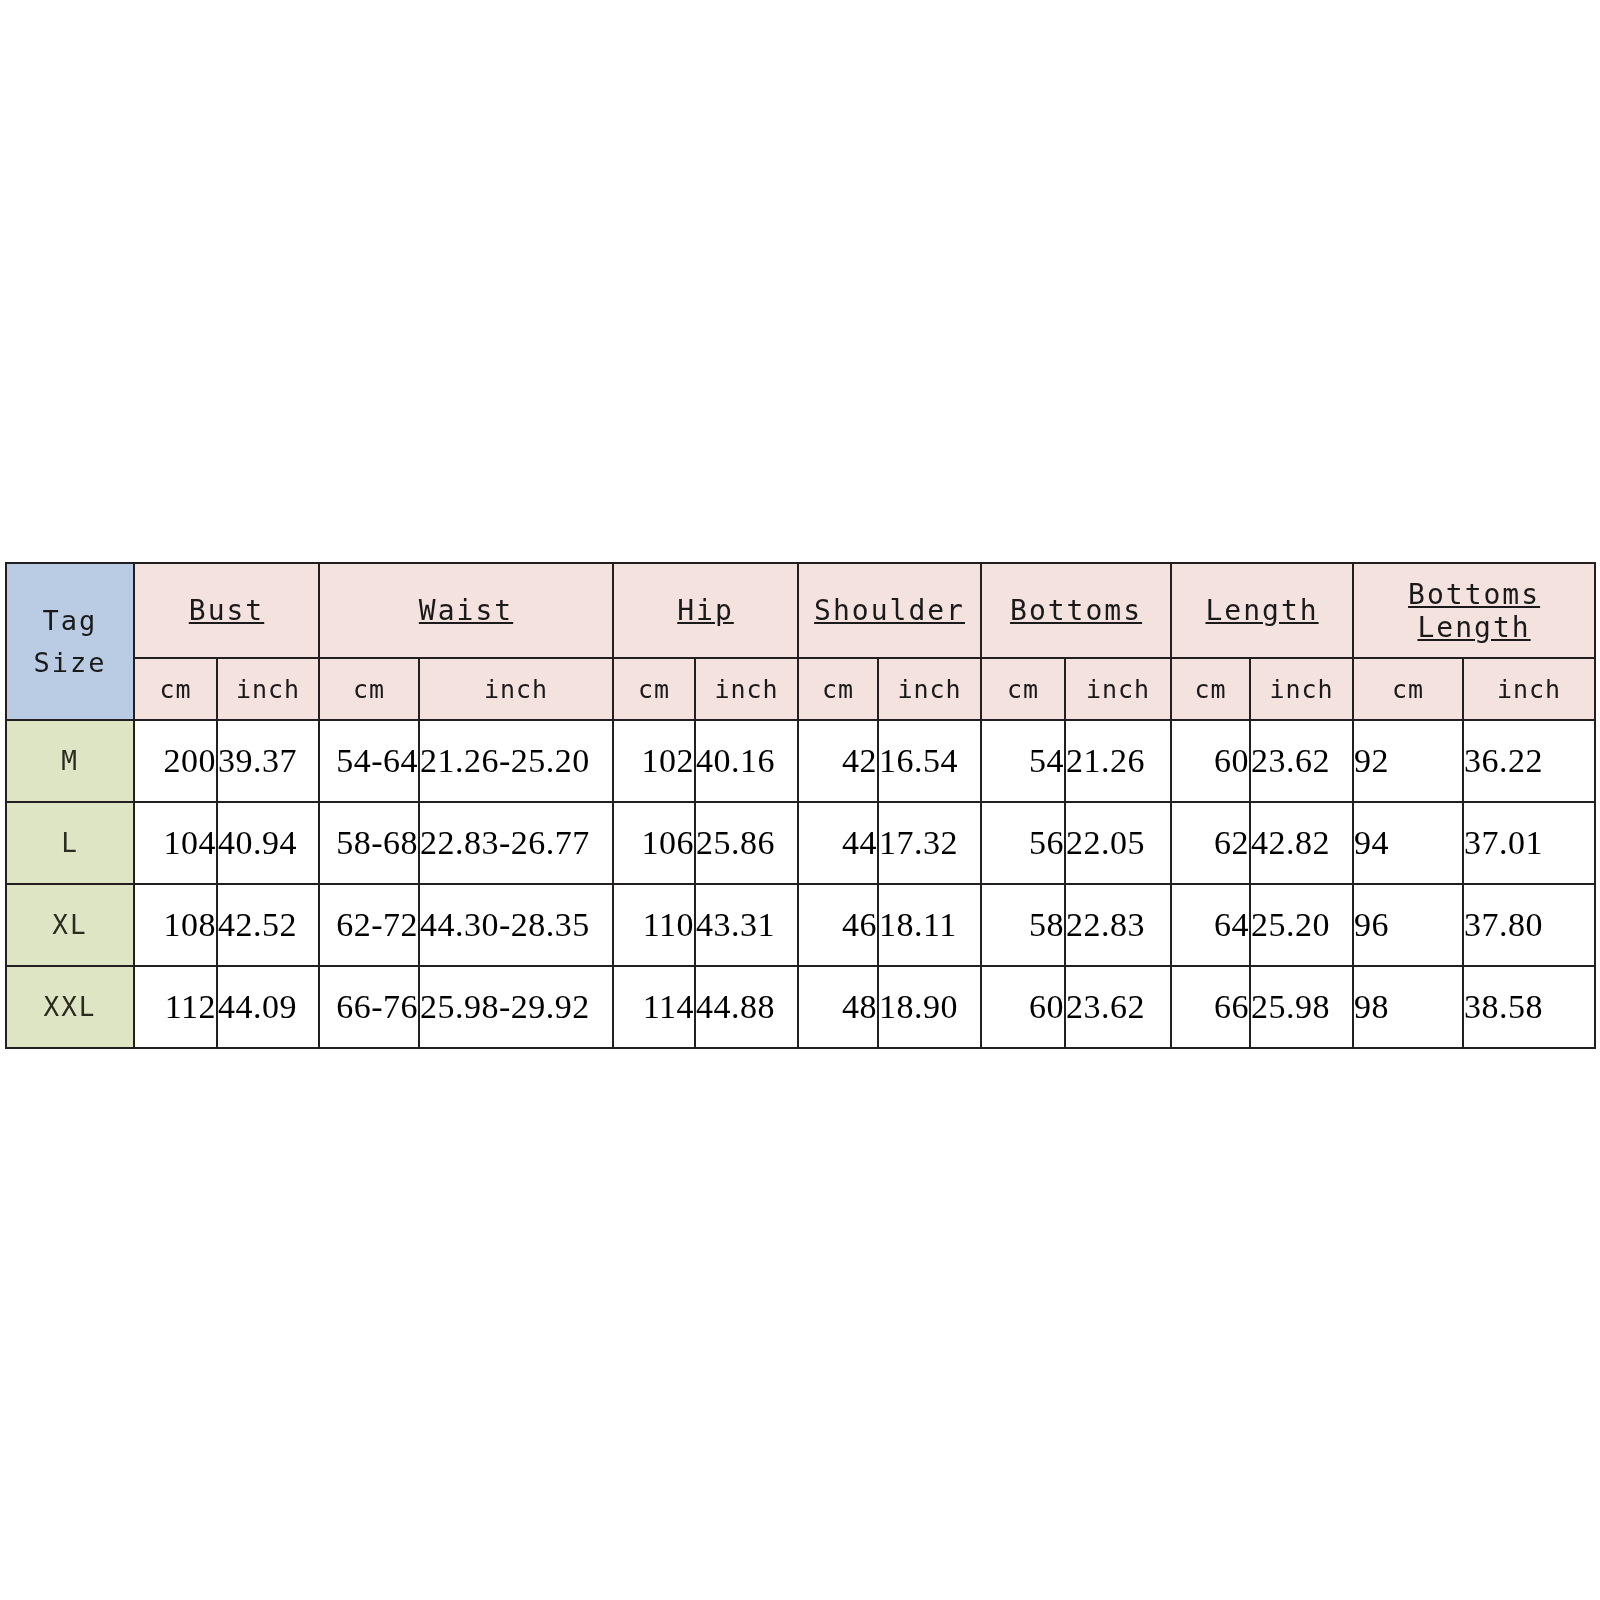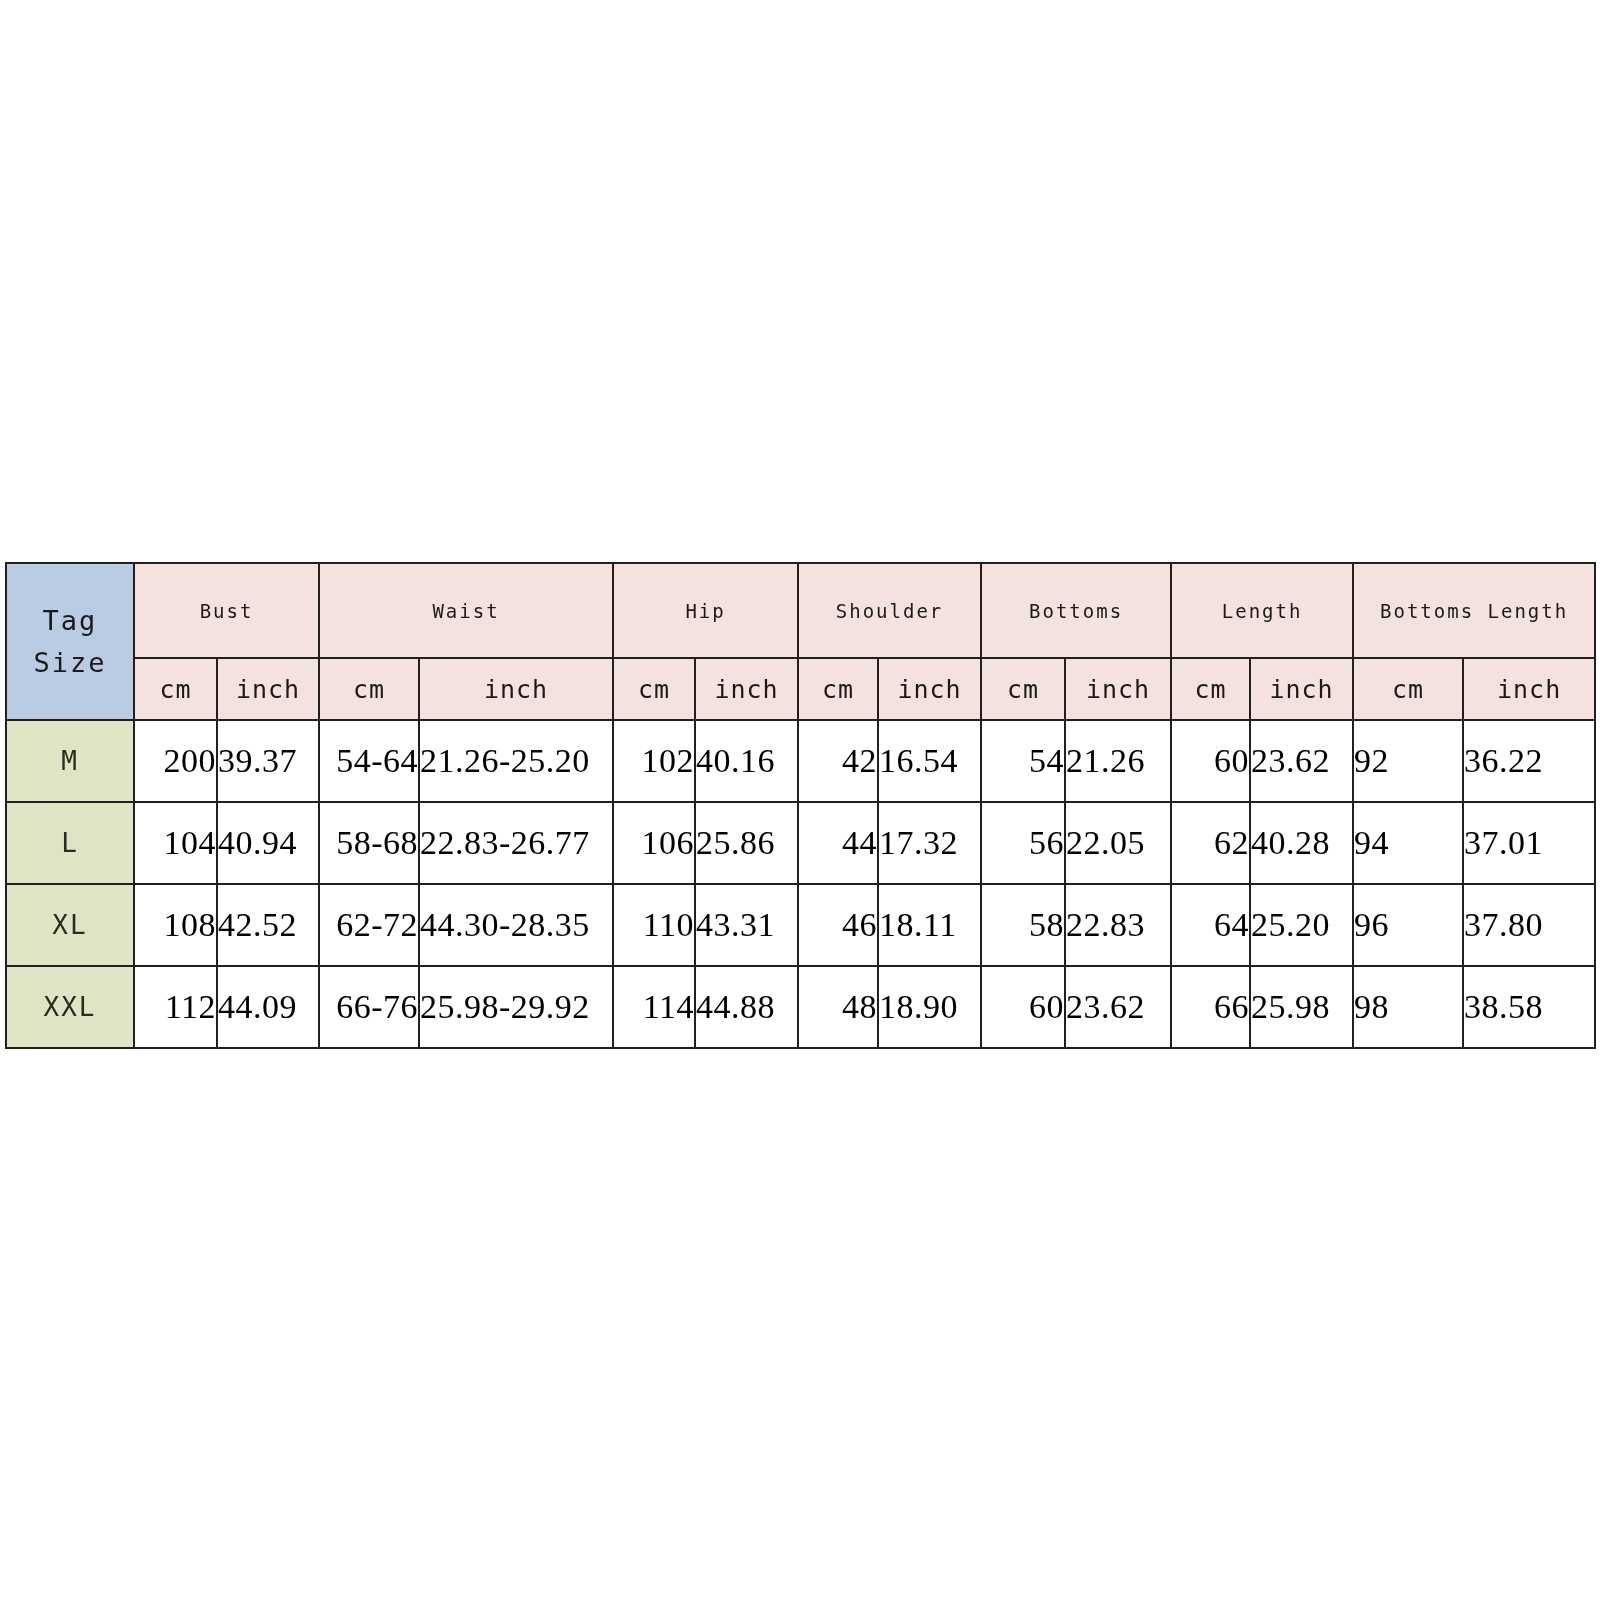--- a/index.html
+++ b/index.html
@@ -43,22 +43,23 @@
   .hdr-unit {
     background: #f4e2df;
     font-family: "DejaVu Sans Mono", "Liberation Mono", monospace;
     color: #1a1a1a;
     font-weight: normal;
     text-align: center;
   }
 
   .hdr-group {
     height: 95px;
-    font-size: 19px;
+    font-size: 28px;
     letter-spacing: 2px;
+    text-decoration: underline;
   }
 
   .hdr-unit {
     height: 62px;
     font-size: 25px;
     letter-spacing: 1px;
   }
 
   .hdr-tag {
     background: #b9cce4;
@@ -207,21 +208,21 @@
         <td class="val inch">40.94</td>
         <td class="val cm">58-68</td>
         <td class="val inch">22.83-26.77</td>
         <td class="val cm">106</td>
         <td class="val inch">25.86</td>
         <td class="val cm">44</td>
         <td class="val inch">17.32</td>
         <td class="val cm">56</td>
         <td class="val inch">22.05</td>
         <td class="val cm">62</td>
-        <td class="val inch">40.28</td>
+        <td class="val inch">42.82</td>
         <td class="val centered">94</td>
         <td class="val centered">37.01</td>
       </tr>
 
       <tr>
         <td class="size-cell">XL</td>
         <td class="val cm">108</td>
         <td class="val inch">42.52</td>
         <td class="val cm">62-72</td>
         <td class="val inch">44.30-28.35</td>

